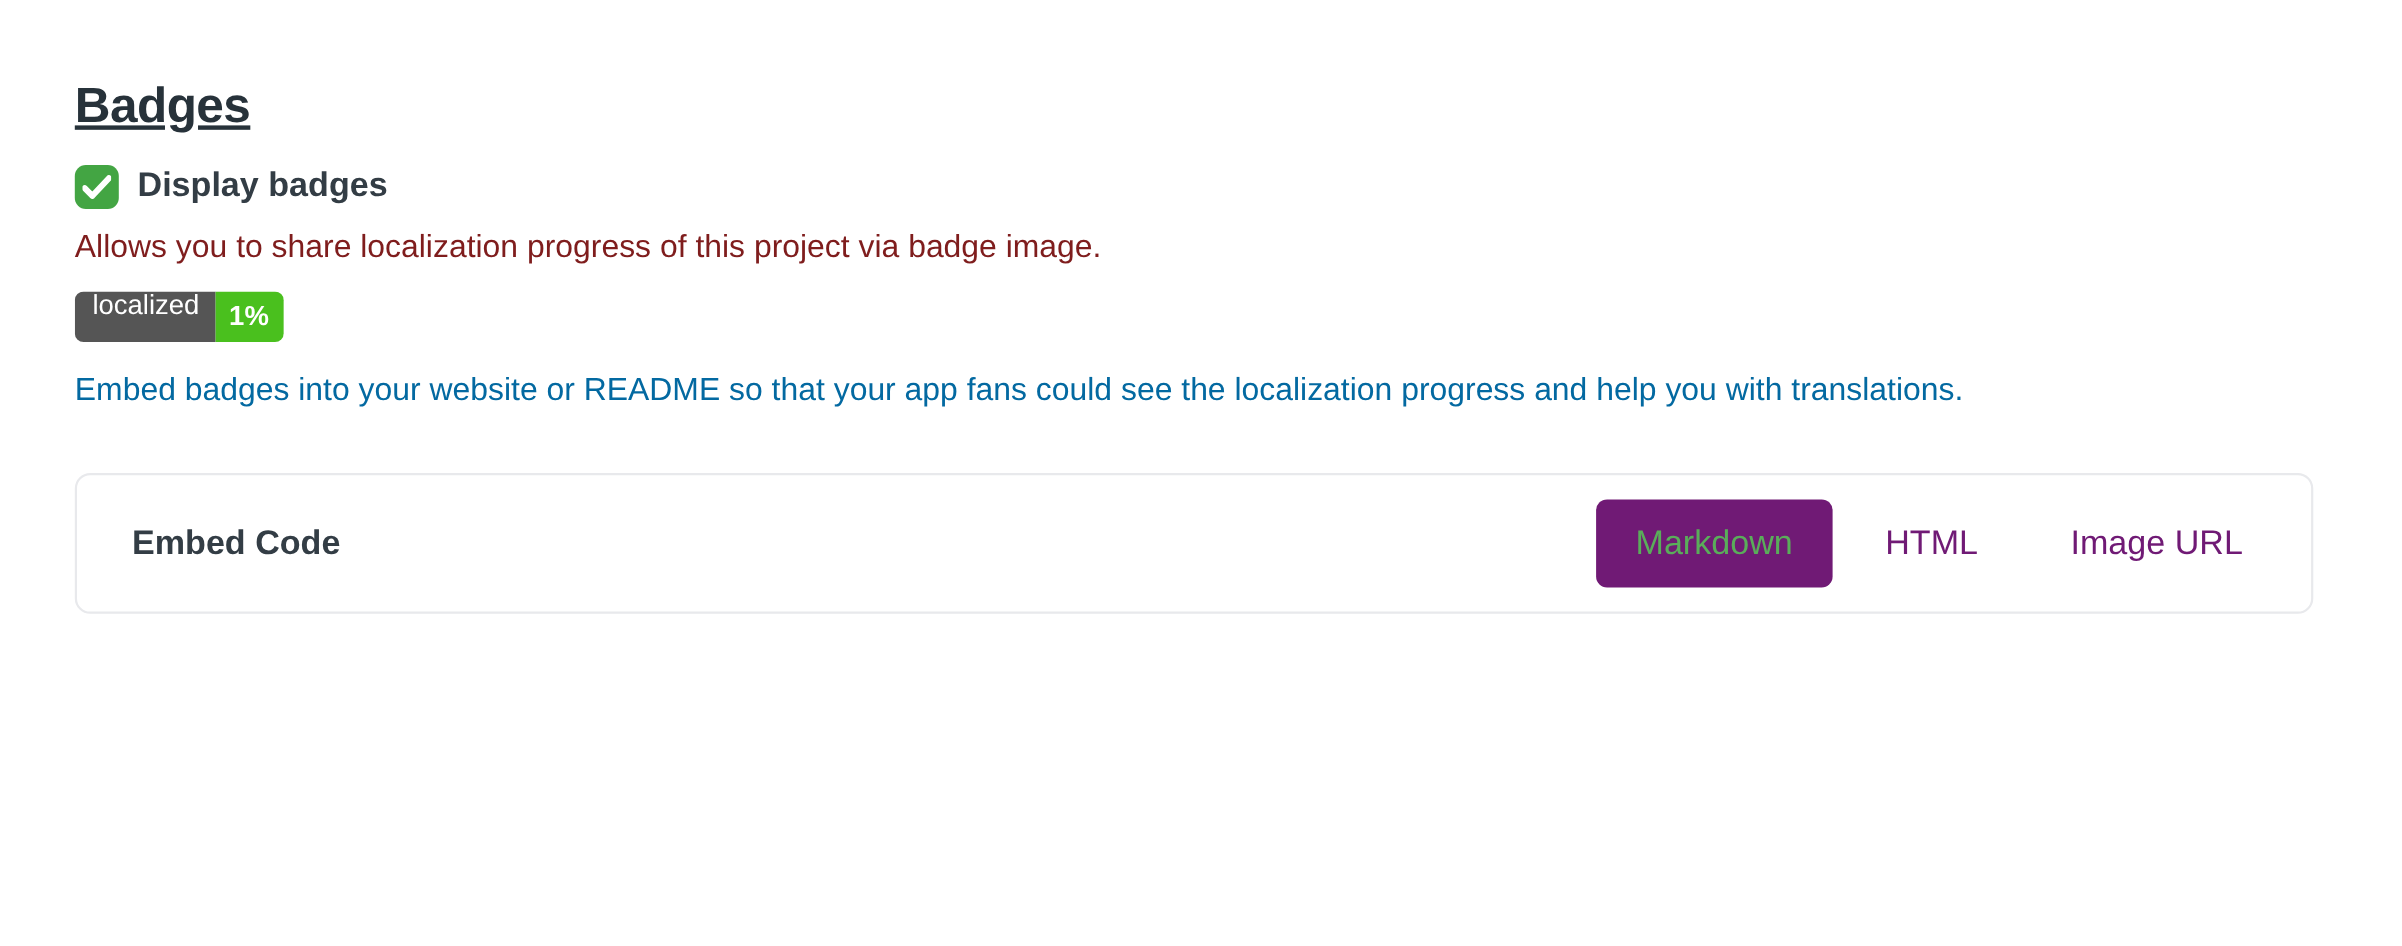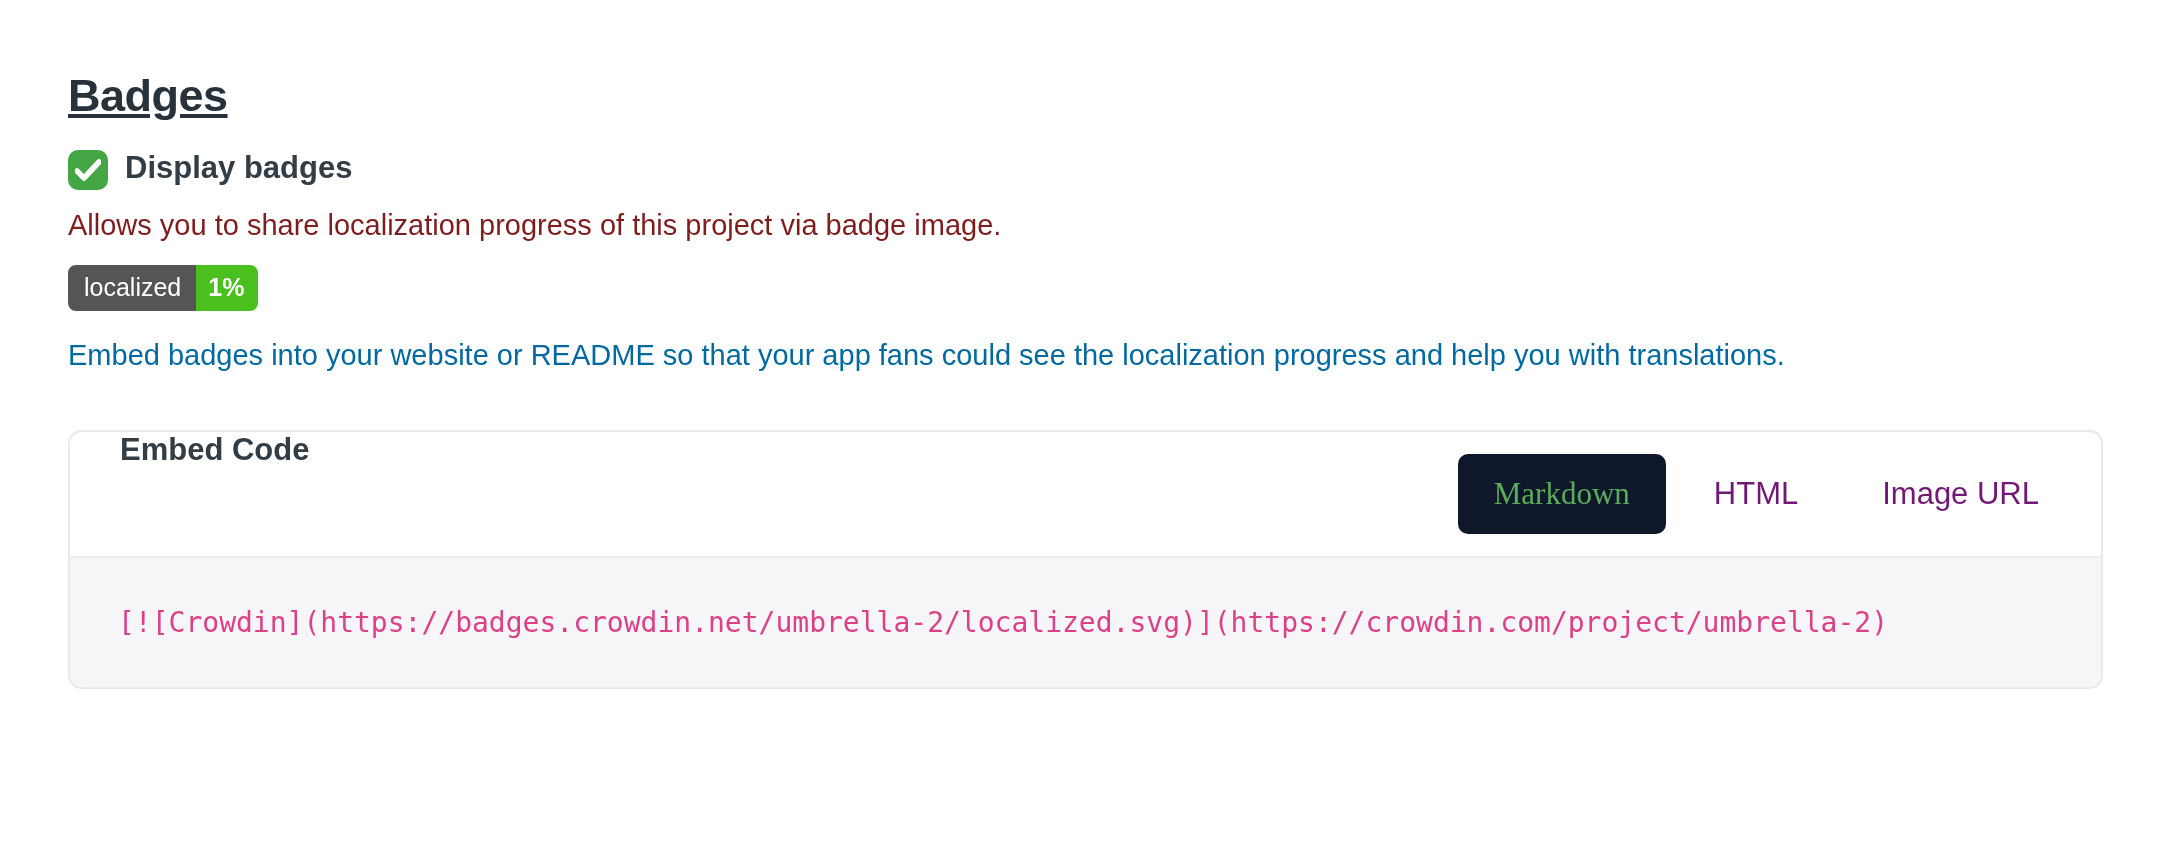--- a/index.html
+++ b/index.html
@@ -61,21 +61,21 @@
     margin-top: 22px;
     display: inline-flex;
     border-radius: 8px;
     overflow: hidden;
     font-size: 25px;
     line-height: 1;
   }
   .badge-left {
     background: #555555;
     color: #ffffff;
-    padding: 10px 15px 11px 16px;
+    padding: 0 15px 11px 16px;
   }
   .badge-right {
     background: #4ac01e;
     color: #ffffff;
     font-weight: 700;
     padding: 10px 14px 11px 12px;
   }
 
   .embed-hint {
     margin-top: 26px;
@@ -86,20 +86,21 @@
 
   .embed-card {
     margin-top: 56px;
     width: 2035px;
     border: 2px solid #e8e9ec;
     border-radius: 14px;
     background: #ffffff;
   }
   .embed-card-header {
     display: flex;
+    align-items: center;
     justify-content: space-between;
     height: 124px;
     padding: 0 26px 0 50px;
   }
   .embed-card-title {
     font-size: 31px;
     font-weight: 700;
     color: #333d45;
   }
   .tabs {
@@ -112,23 +113,22 @@
     color: #701a75;
     padding: 22px 36px;
     border-radius: 10px;
     cursor: pointer;
     white-space: nowrap;
     background: transparent;
     border: none;
     font-family: inherit;
   }
   .tab.active {
-    background: #0f172a;
+    background: #701a75;
     color: #5aad5a;
-    font-family: Liberation Serif, serif;
   }
   .embed-card-body {
     background: #f6f6f8;
     border-top: 2px solid #ececf0;
     border-radius: 0 0 12px 12px;
     padding: 48px 40px 48px 48px;
     font-family: "DejaVu Sans Mono", "Liberation Mono", monospace;
     font-size: 28px;
     color: #dc4187;
     white-space: nowrap;
@@ -165,16 +165,15 @@
 
   <div class="embed-card">
     <div class="embed-card-header">
       <div class="embed-card-title">Embed Code</div>
       <div class="tabs">
         <button class="tab active">Markdown</button>
         <button class="tab">HTML</button>
         <button class="tab">Image URL</button>
       </div>
     </div>
-    <div class="embed-card-body">[![Crowdin](https://badges.crowdin.net/umbrella-2/localized.svg)](https://crowdin.com/project/umbrella-2)</div>
   </div>
 
 </div>
 
 </body></html>

